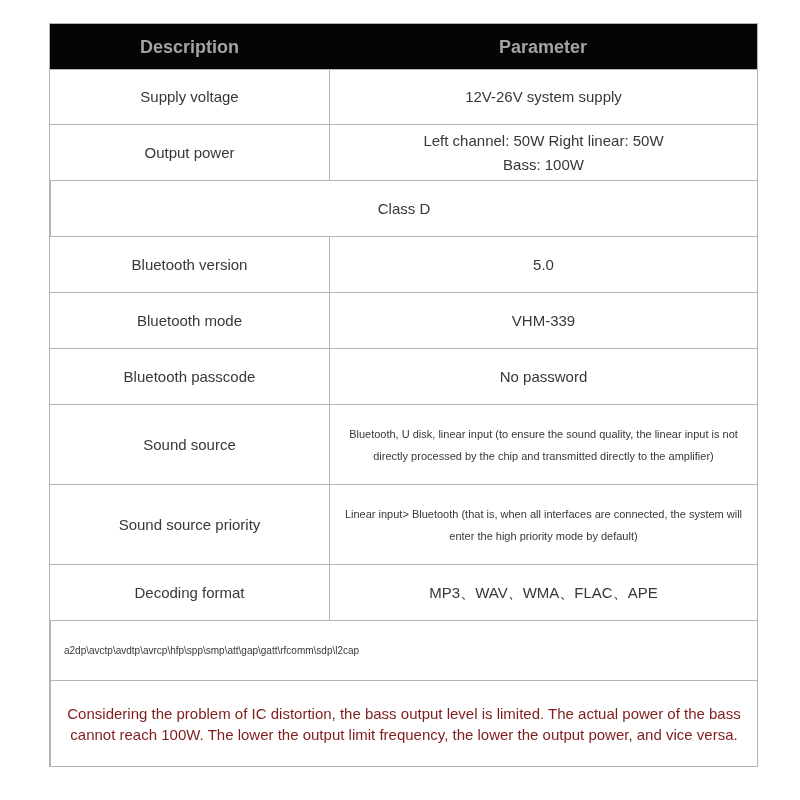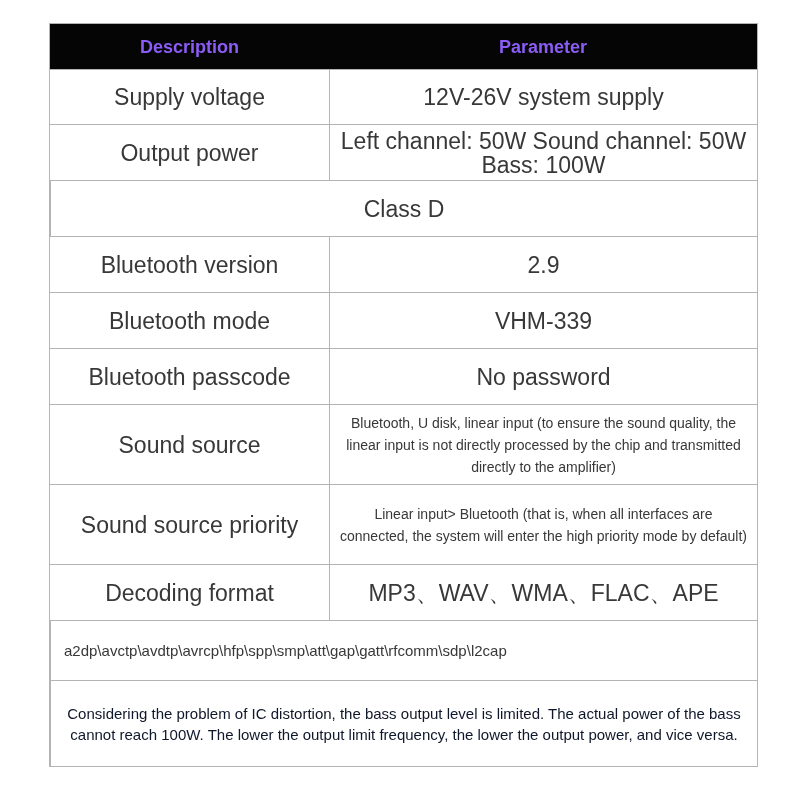--- a/index.html
+++ b/index.html
@@ -27,53 +27,53 @@
     border-top: none;
     background: #050505;
   }
   .cell {
     box-sizing: border-box;
     display: flex;
     align-items: center;
     justify-content: center;
     text-align: center;
     color: #383838;
-    font-size: 23px;
+    font-size: 15px;
     line-height: 24px;
     padding: 2px 10px;
   }
   .desc-cell {
     width: 279px;
     flex: 0 0 279px;
   }
   .param-cell {
     flex: 1 1 auto;
     border-left: 1px solid #b4b4b4;
   }
   .header-row .cell {
-    color: #8b5cf6;
+    color: #a3a3a3;
     font-weight: bold;
     font-size: 18px;
     border-left: none;
   }
   .pre-line { white-space: pre-line; }
   .small {
-    font-size: 14px;
+    font-size: 11px;
     line-height: 22px;
   }
   .left-align {
     justify-content: flex-start;
     text-align: left;
     word-break: break-all;
     padding-left: 13px;
     padding-right: 13px;
-    font-size: 15px;
+    font-size: 10px;
   }
   .remind-text {
-    color: #0f172a;
+    color: #7f1d1d;
     font-size: 15px;
     line-height: 21px;
   }
 </style>
 </head>
 <body>
 
 <div class="spec-table">
 
   <div class="row header-row" style="height:45px">
@@ -81,31 +81,31 @@
     <div class="cell param-cell">Parameter</div>
   </div>
 
   <div class="row" style="height:55px">
     <div class="cell desc-cell">Supply voltage</div>
     <div class="cell param-cell">12V-26V system supply</div>
   </div>
 
   <div class="row" style="height:56px">
     <div class="cell desc-cell">Output power</div>
-    <div class="cell param-cell pre-line">Left channel: 50W Sound channel: 50W
+    <div class="cell param-cell pre-line">Left channel: 50W Right linear: 50W
 Bass: 100W</div>
   </div>
 
   <div class="row" style="height:56px">
     <div class="cell param-cell">Class D</div>
   </div>
 
   <div class="row" style="height:56px">
     <div class="cell desc-cell">Bluetooth version</div>
-    <div class="cell param-cell">2.9</div>
+    <div class="cell param-cell">5.0</div>
   </div>
 
   <div class="row" style="height:56px">
     <div class="cell desc-cell">Bluetooth mode</div>
     <div class="cell param-cell">VHM-339</div>
   </div>
 
   <div class="row" style="height:56px">
     <div class="cell desc-cell">Bluetooth passcode</div>
     <div class="cell param-cell">No password</div>

